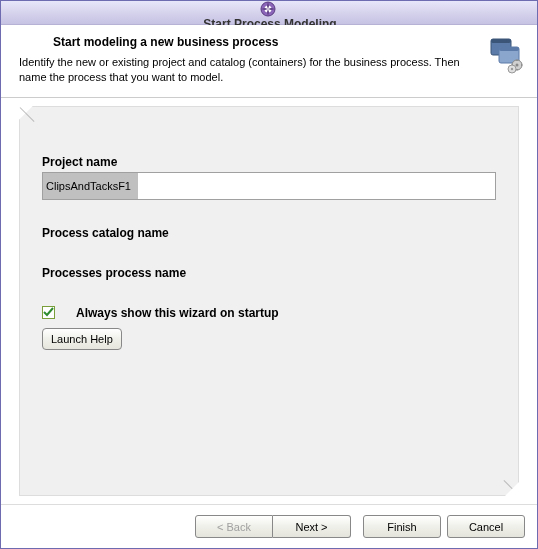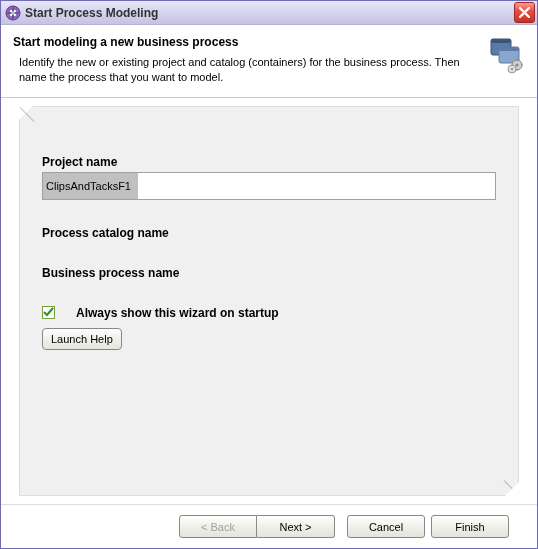--- a/index.html
+++ b/index.html
@@ -19,20 +19,21 @@
       display: flex;
       flex-direction: column;
     }
     .titlebar {
       height: 24px;
       background: linear-gradient(to bottom, #e8e6f9 0%, #d6d3ed 50%, #c6c2e3 100%);
       border-bottom: 1px solid #b5b2d6;
       display: flex;
       align-items: center;
       padding: 0 2px 0 4px;
+      flex-direction: column;
     }
     .titlebar-icon {
       width: 16px;
       height: 16px;
       margin-right: 4px;
       flex-shrink: 0;
     }
     .titlebar-text {
       flex: 1;
       font-weight: bold;
@@ -57,20 +58,21 @@
       border-bottom: 1px solid #ccc;
       position: relative;
       display: flex;
     }
     .header-text { flex: 1; padding-right: 48px; }
     .header-title {
       font-weight: bold;
       font-size: 12px;
       color: #000;
       margin-bottom: 6px;
+      margin-left: 40px;
     }
     .header-desc {
       font-size: 11px;
       color: #000;
       line-height: 1.35;
       padding-left: 6px;
     }
     .header-icon {
       position: absolute;
       right: 10px;
@@ -164,21 +166,21 @@
       border: 1px solid #888;
       border-radius: 4px;
       background: linear-gradient(to bottom, #fff 0%, #f0f0ea 50%, #e6e6de 100%);
       font-family: Tahoma, Arial, sans-serif;
       font-size: 11px;
       cursor: pointer;
     }
     .button-bar {
       background: #fff;
       border-top: 1px solid #ddd;
-      padding: 10px 28px;
+      padding: 10px 12px;
       display: flex;
       justify-content: flex-end;
       gap: 6px;
     }
     .nav-group { display: flex; gap: 0; margin-right: 6px; }
     .btn {
       min-width: 78px;
       height: 23px;
       border: 1px solid #888;
       border-radius: 3px;
@@ -243,38 +245,38 @@
       <div class="field-group">
         <label class="field-label">Project name</label>
         <input type="text" class="field-input selected" value="ClipsAndTacksF1" style="">
       </div>
 
       <div class="field-group">
         <label class="field-label">Process catalog name</label>
       </div>
 
       <div class="field-group">
-        <label class="field-label">Business process name</label>
+        <label class="field-label">Processes process name</label>
       </div>
 
       <div class="checkbox-row">
         <span class="checkbox">
           <svg width="11" height="11" viewBox="0 0 11 11">
             <path d="M1 5 L4 8 L10 1" stroke="#2e8b2e" stroke-width="2" fill="none"></path>
           </svg>
         </span>
         <span class="checkbox-label">Always show this wizard on startup</span>
       </div>
 
       <button class="launch-btn">Launch Help</button>
     </div>
   </div>
 
   <div class="button-bar">
     <div class="nav-group">
       <button class="btn" disabled="">&lt; Back</button>
       <button class="btn">Next &gt;</button>
     </div>
+    <button class="btn">Finish</button>
     <button class="btn">Cancel</button>
-    <button class="btn">Finish</button>
   </div>
 
 </div>
 
 </body></html>

